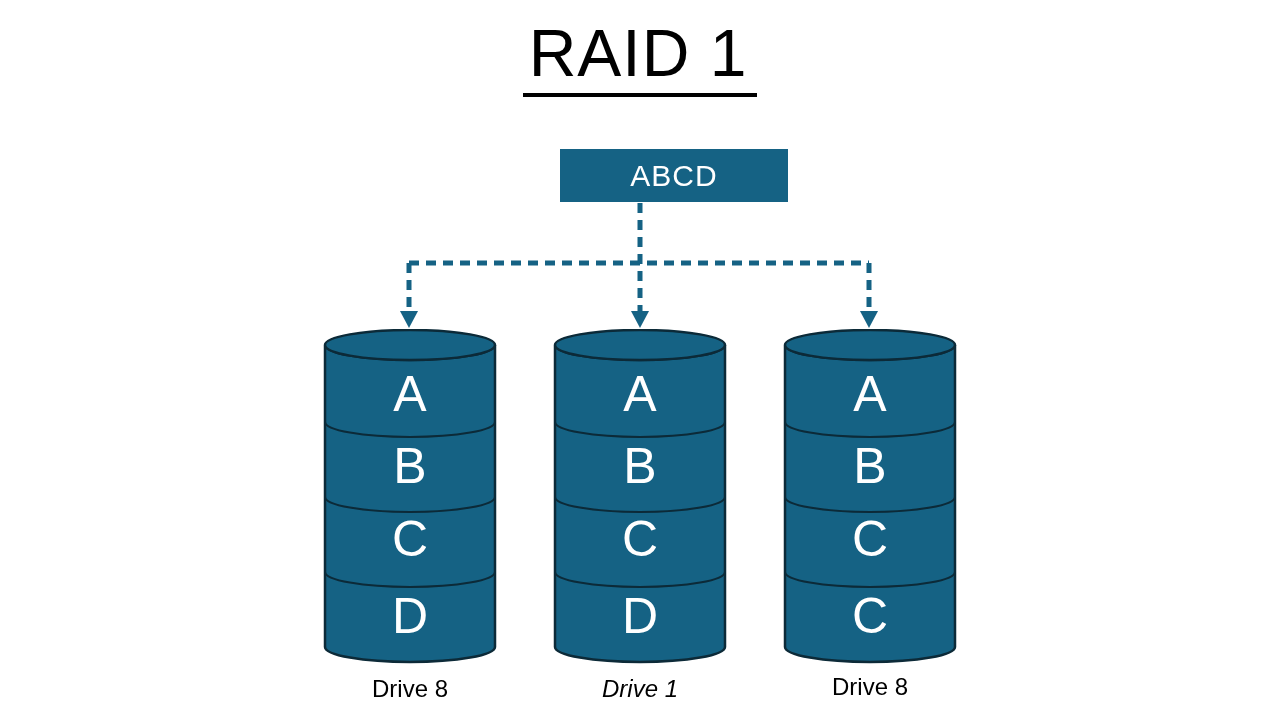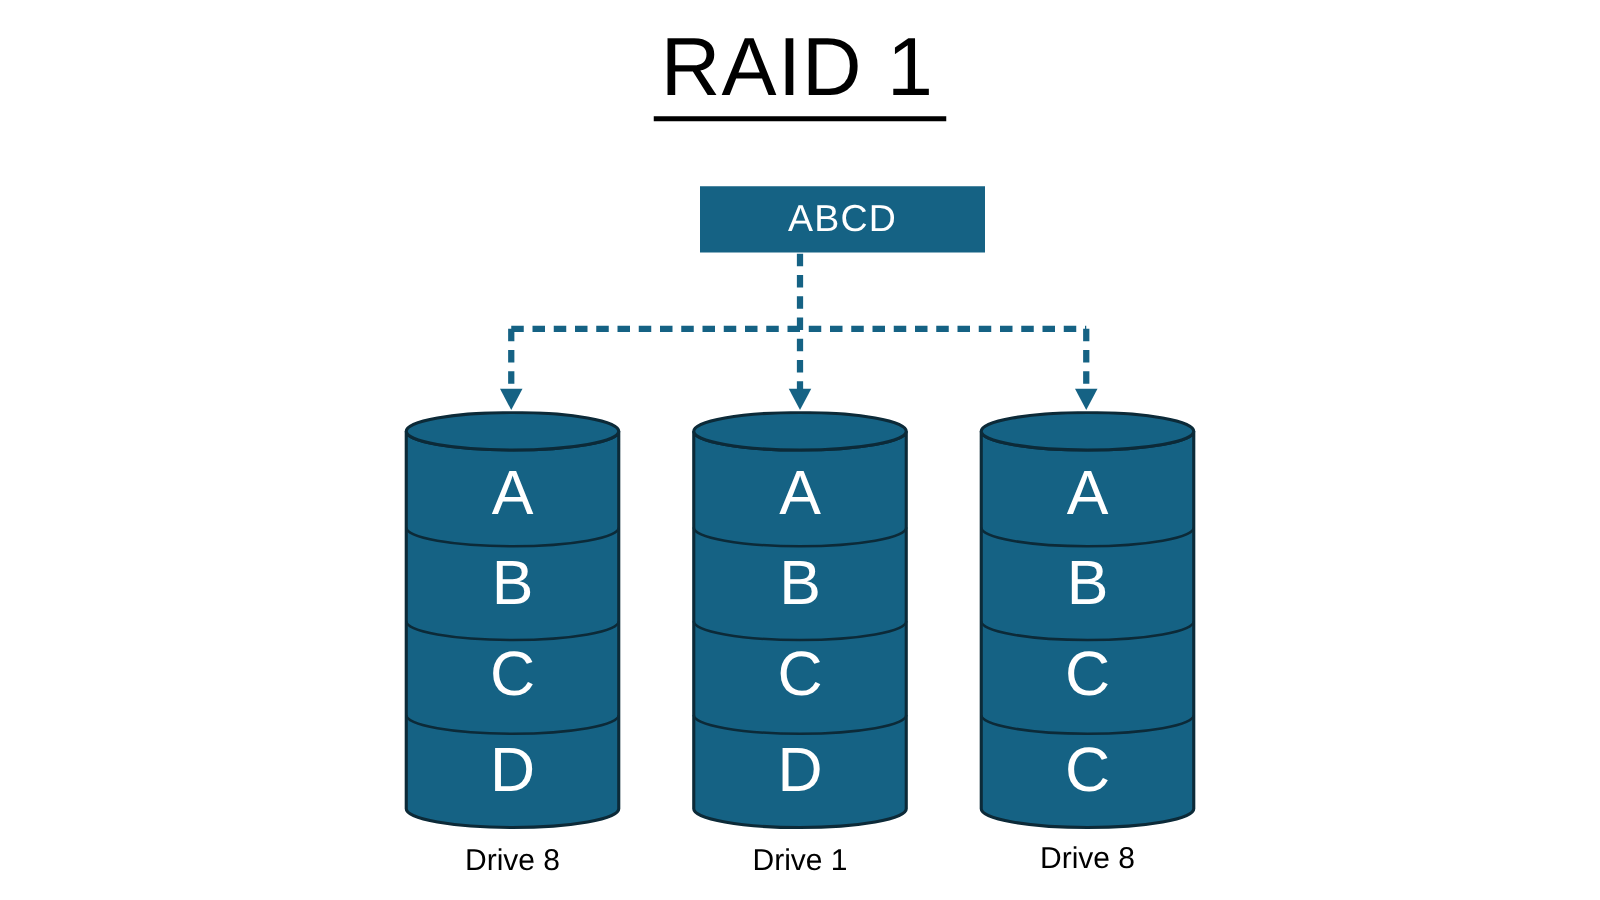--- a/index.html
+++ b/index.html
@@ -110,21 +110,21 @@
   
   .drive-label {
     position: absolute;
     top: 675px;
     width: 176px;
     text-align: center;
     font-size: 24px;
     color: var(--label_text);
   }
   .drive-label-0 { left: 322px; }
-  .drive-label-1 { left: 552px; }
+  .drive-label-1 { left: 552px; font-style: italic; }
   .drive-label-2 { left: 782px; top: 673px; }
 </style>
 </head>
 <body>
 
 <div class="stage">
 
   <h1 class="title">
     <span class="title-text">RAID 1</span>
   </h1>

